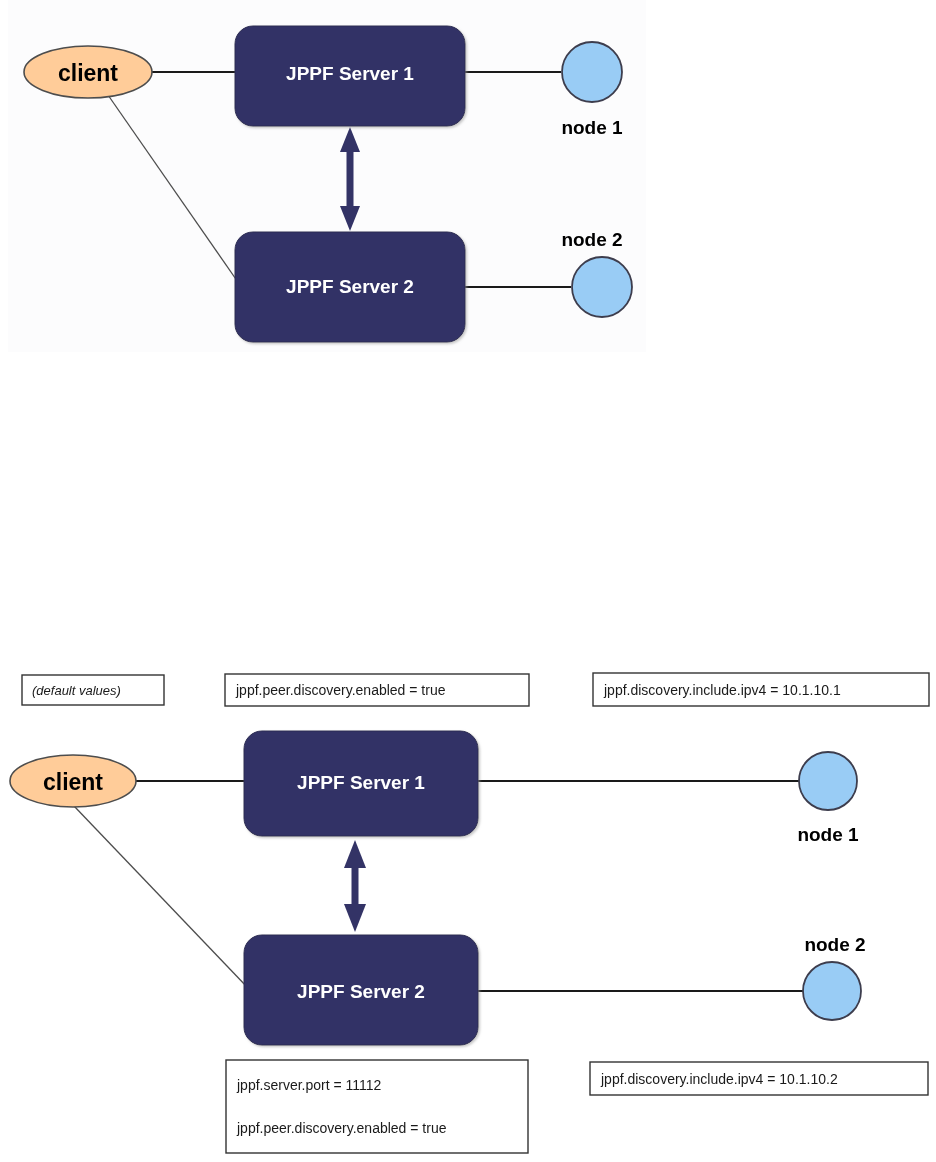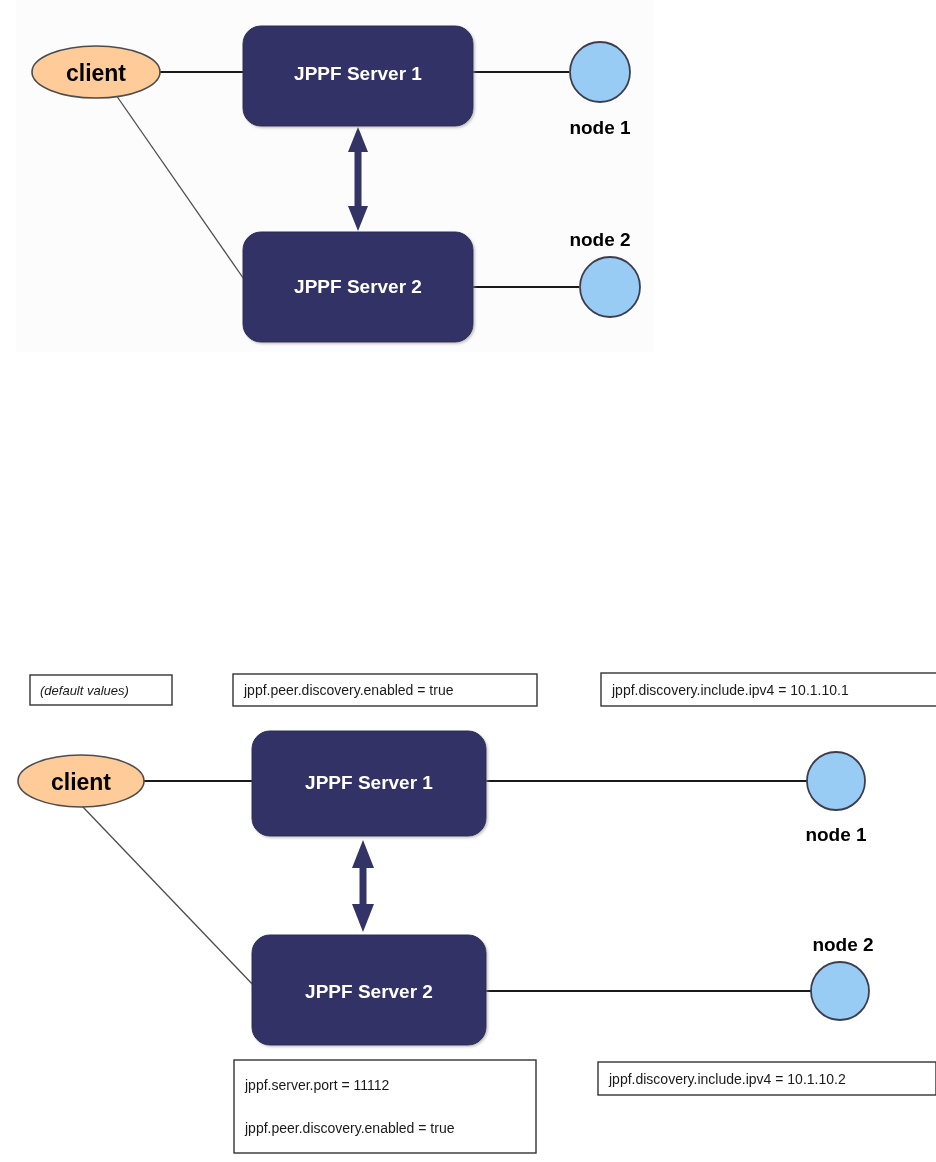--- a/index.html
+++ b/index.html
@@ -10,21 +10,21 @@
   body {
     width: 936px;
     height: 1162px;
     position: relative;
     font-family: "Liberation Sans", "DejaVu Sans", sans-serif;
     overflow: hidden;
   }
 
   .canvas {
     position: absolute;
-    left: 16px; top: 0;
+    left: 8px; top: 0;
     width: 749px;
     height: 1162px;
   }
 
   svg.diagram {
     position: absolute;
     left: 0;
     top: 0;
     width: 936px;
     height: 1162px;

